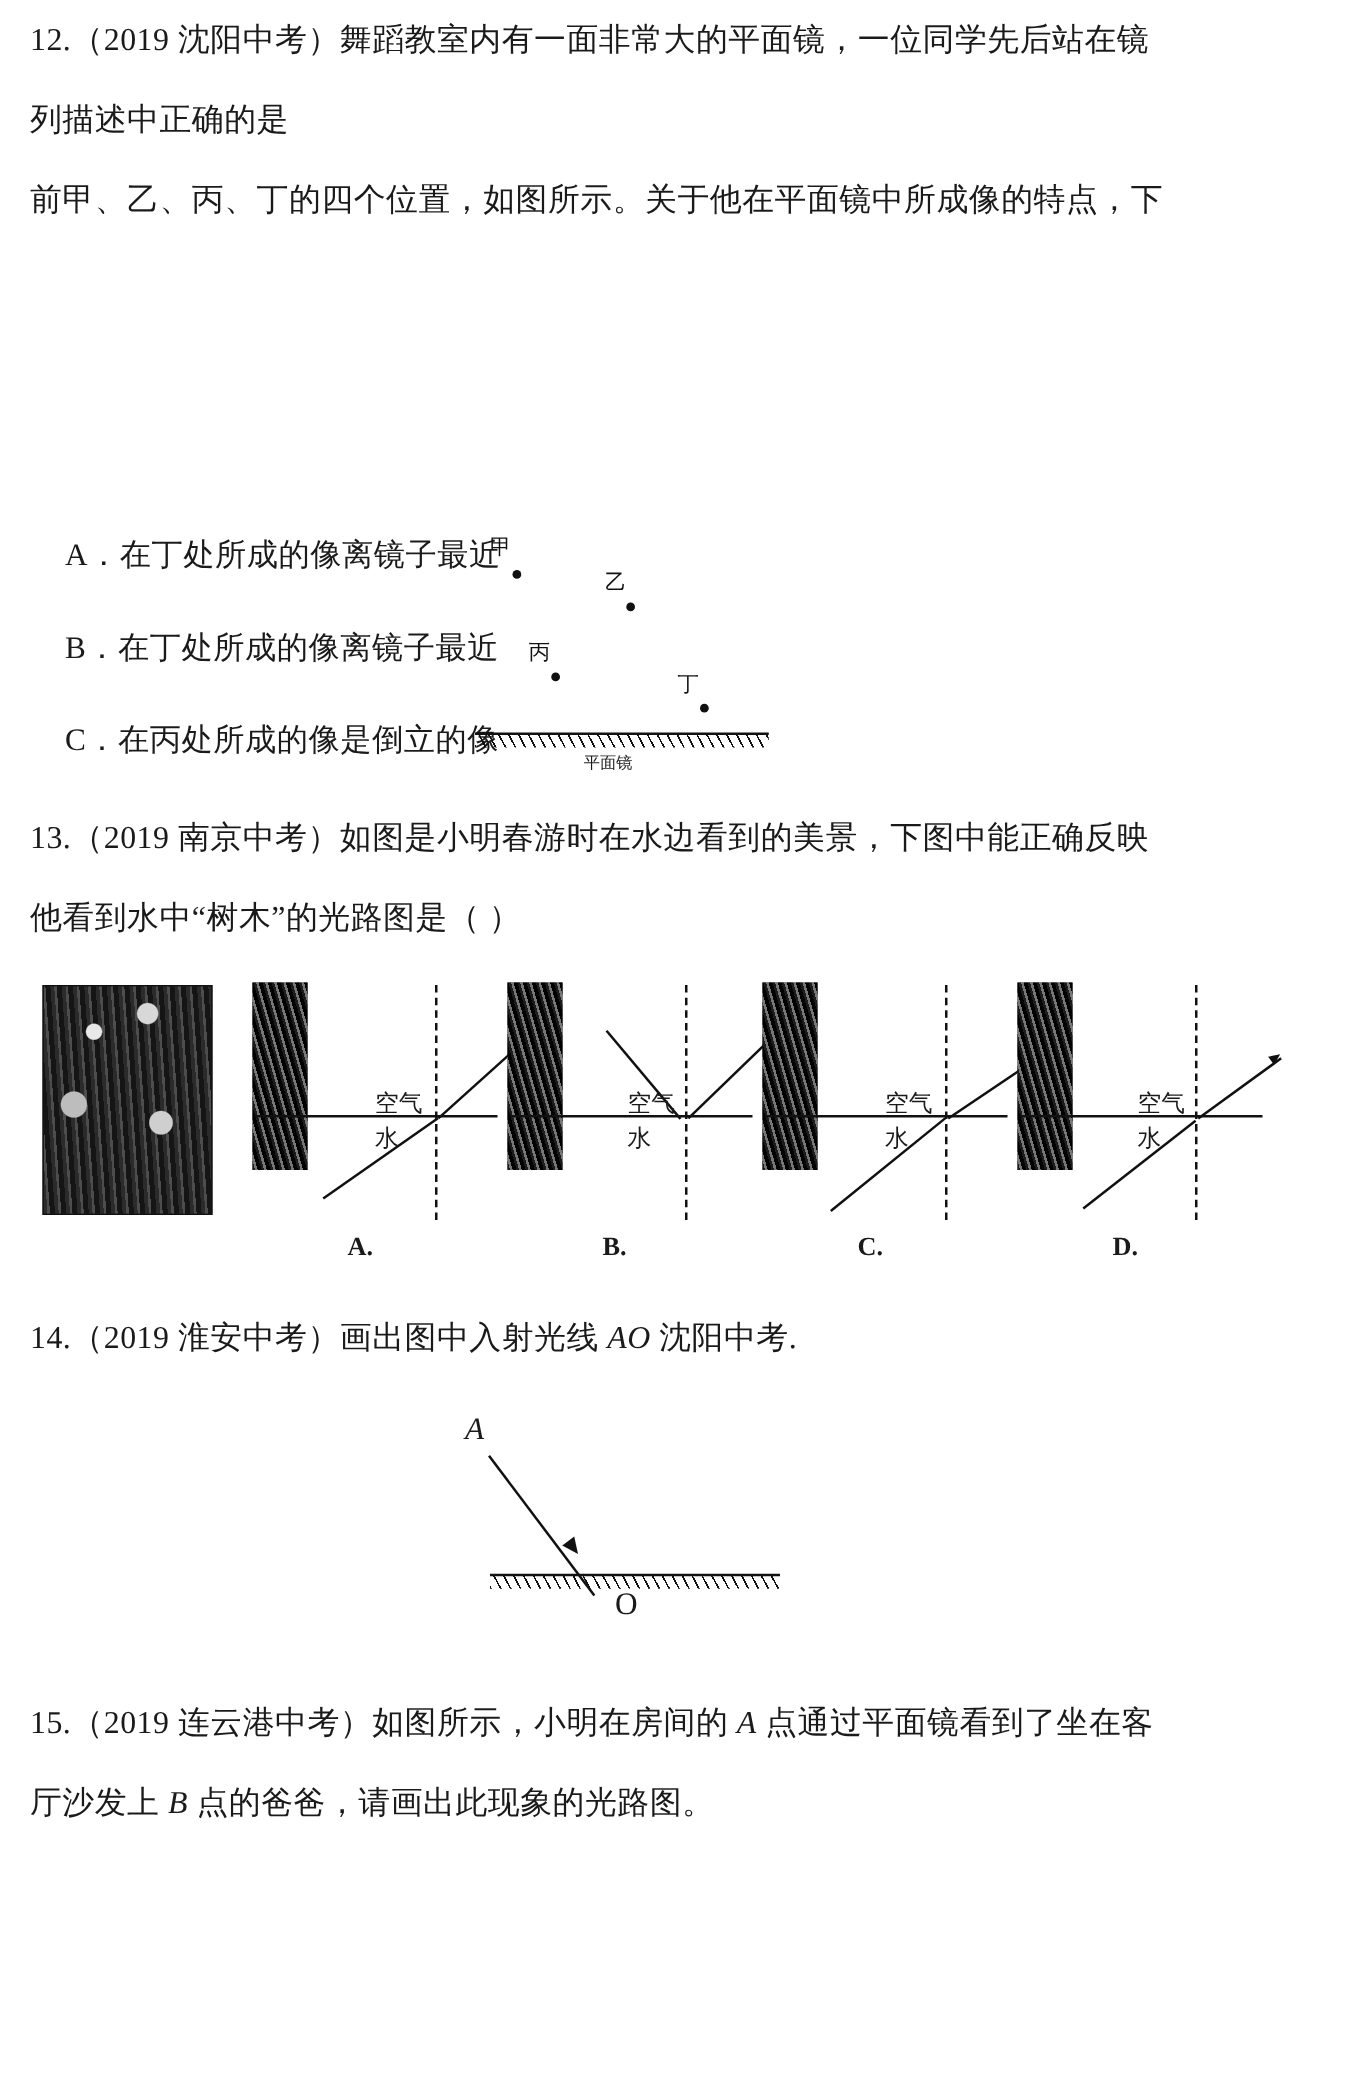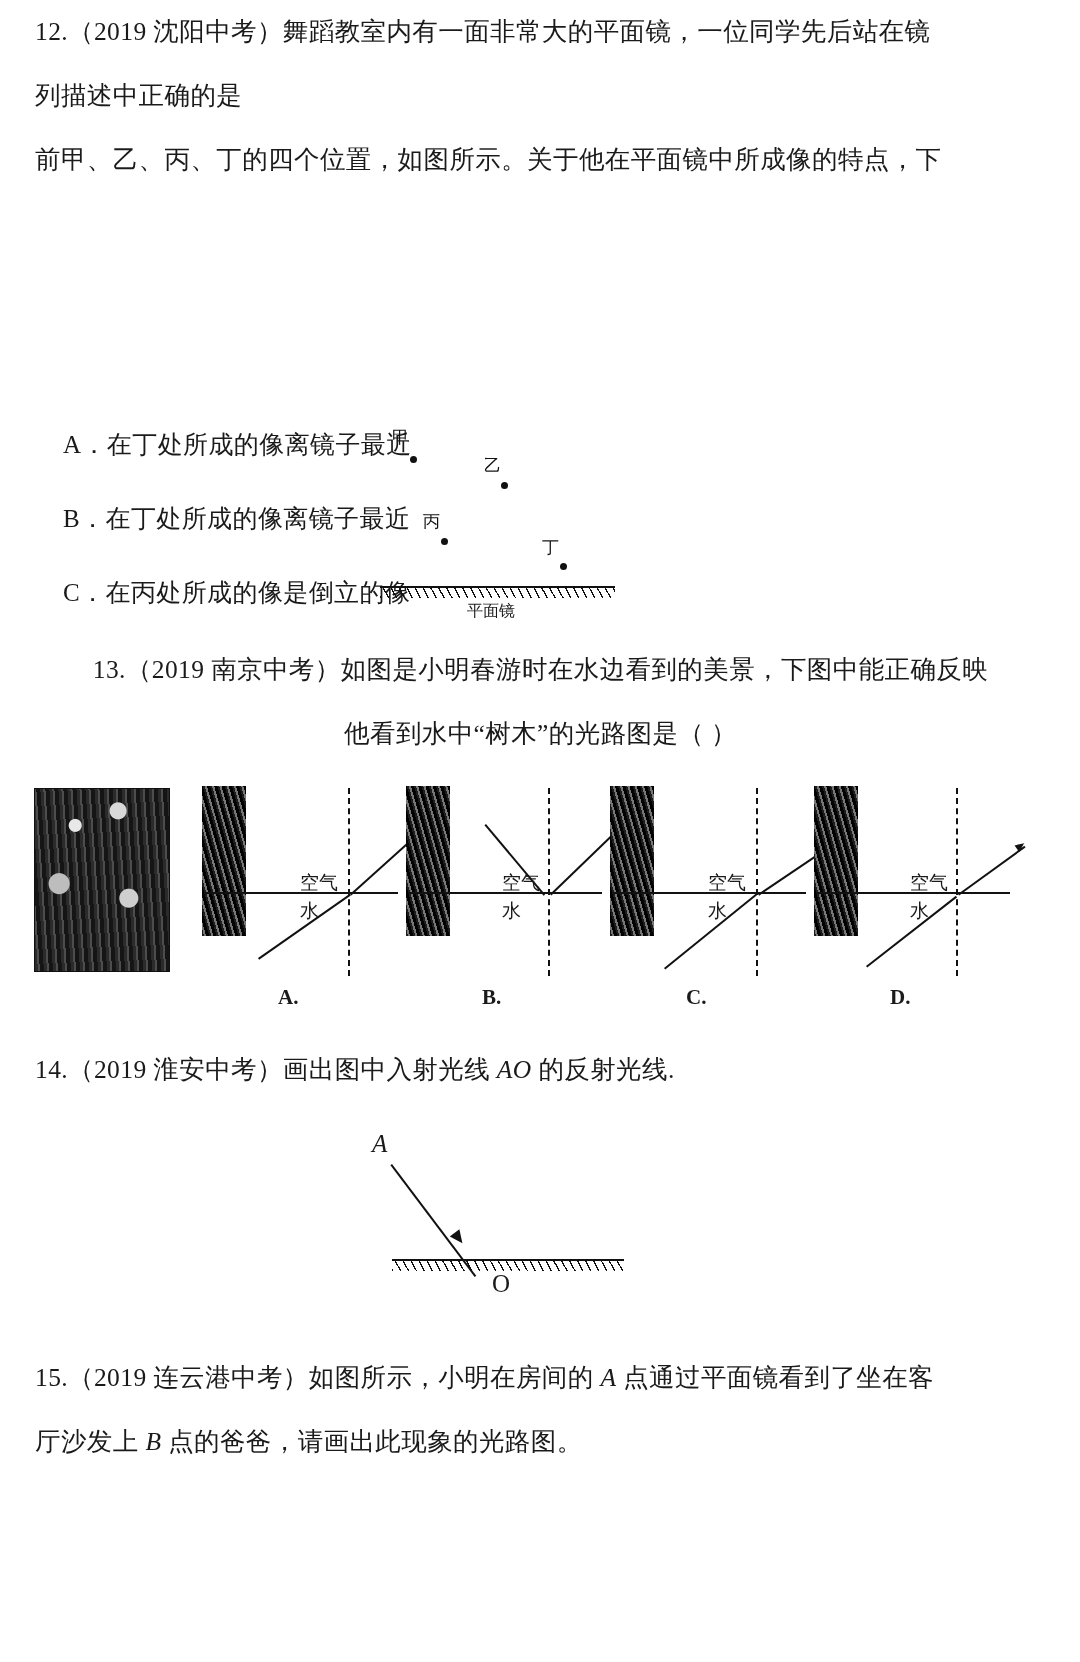--- a/index.html
+++ b/index.html
@@ -16,21 +16,21 @@
     overflow: hidden;
   }
   .page {
     position: relative;
     width: 1080px;
     height: 1662px;
     padding: 0;
     box-sizing: border-box;
   }
   .q-block {
-    padding: 0 34px 0 35px;
+    padding: 0 34px 0 24px;
   }
   .q-line {
     font-size: 25.5px;
     line-height: 64px;
     letter-spacing: 0.4px;
     white-space: nowrap;
   }
   .opt-line {
     font-size: 25px;
     line-height: 74px;
@@ -74,21 +74,21 @@
     height: 11px;
     background:
       repeating-linear-gradient(
         62deg,
         #111 0px, #111 1.3px,
         transparent 1.3px, transparent 7px
       );
   }
   .mirror-caption {
     position: absolute;
-    font-size: 16px;
+    font-size: 13px;
     font-family: "Liberation Sans", sans-serif;
   }
 
   
   .fig13 {
     position: relative;
     height: 230px;
     margin-top: 14px;
     margin-left: 34px;
   }
@@ -225,21 +225,21 @@
       <span class="opt-letter">A．</span><span>在丁处所成的像离镜子最近</span>
     </div>
     <div class="opt-line">
       <span class="opt-letter">B．</span><span>在丁处所成的像离镜子最近</span>
     </div>
     <div class="opt-line">
       <span class="opt-letter">C．</span><span>在丙处所成的像是倒立的像</span>
     </div>
   </div>
 
-  <div class="q-block" style="margin-top:8px;text-align:center;">
+  <div class="q-block" style="margin-top:8px;">
     <div class="q-line">13.（2019 南京中考）如图是小明春游时在水边看到的美景，下图中能正确反映</div>
     <div class="q-line">他看到水中“树木”的光路图是（      ）</div>
   </div>
 
   <div class="fig13">
     <div class="photo"></div>
 
     <div class="diag" style="left:168px;">
       <div class="tree"></div>
       <div class="surface"></div>
@@ -284,21 +284,21 @@
       <div class="arw" style="left:202px; top:62px; transform:rotate(-36deg);"></div>
       <div class="ray" style="left:52px; top:186px; width:114px; transform:rotate(-38deg);"></div>
       <span class="air" style="left:96px; top:90px;">空气</span>
       <span class="water" style="left:96px; top:118px;">水</span>
       <span class="dlabel">D.</span>
     </div>
   </div>
 
   <div class="q-block" style="margin-top:28px;">
     <div class="q-line">
-      <span>14.（2019 淮安中考）画出图中入射光线 </span><span class="ital">AO</span><span> 的反射光线.</span>
+      <span>14.（2019 淮安中考）画出图中入射光线 </span><span class="ital">AO</span><span> 沈阳中考.</span>
     </div>
   </div>
 
   <div class="fig14">
     <span class="lbl" style="left:372px; top:18px;">A</span>
     <span class="ray" style="left:392px; top:52px; width:140px; transform:rotate(53deg);"></span>
     <span class="arw" style="left:452px; top:120px; transform:rotate(53deg);"></span>
     <span class="mirror-line" style="left:392px; top:147px; width:232px;"></span>
     <span class="hatch" style="left:392px; top:148px; width:232px;"></span>
     <span class="lbl" style="left:492px; top:158px; font-style:normal;">O</span>

